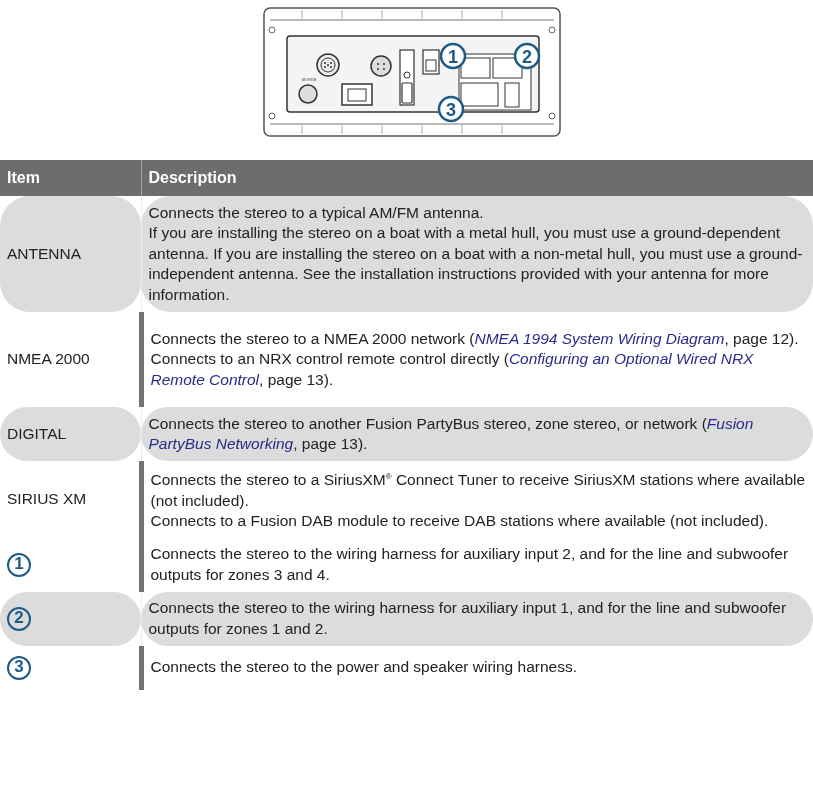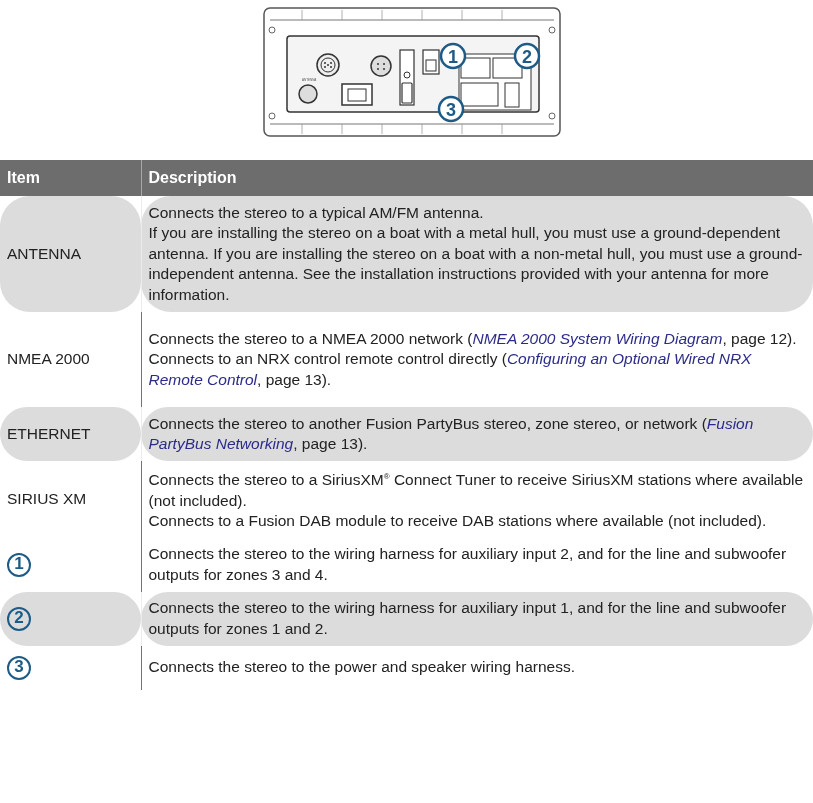--- a/index.html
+++ b/index.html
@@ -3,21 +3,21 @@
 <meta charset="utf-8">
 <style>
   html, body { margin: 0; padding: 0; background: #ffffff; }
   body { width: 813px; height: 803px; overflow: hidden; font-family: "Liberation Sans", sans-serif; color: #222; }
   .figure-wrap { position: relative; height: 160px; }
   .device { position: absolute; left: 262px; top: 6px; width: 300px; height: 132px; }
   table.connectors { position: absolute; left: 0; top: 160px; width: 813px; border-collapse: collapse; table-layout: fixed; }
   table.connectors th { background: #6d6d6d; color: #fff; font-weight: bold; font-size: 16px; text-align: left; padding: 0 7px; height: 36px; }
   table.connectors th.col-item { border-right: 1px solid #a8a8a8; }
   table.connectors td { font-size: 15.5px; line-height: 20.5px; vertical-align: middle; padding: 6px 7px; border-radius: 30px; }
-  table.connectors td.item { border-right: 1px solid #737373; }
+  table.connectors td.item { border-right: 5px solid #737373; }
   tr.shade td { background: #dcdcdc; }
   tr.shade td.item { border-right: 1px solid #ececec; }
   .ref { color: #2b2b8a; font-style: italic; }
   .callout { display: inline-flex; align-items: center; justify-content: center; width: 24px; height: 24px; border: 2.5px solid #1d5b86; border-radius: 50%; color: #1d5b86; font-weight: bold; font-size: 17px; box-sizing: border-box; }
   sup { font-size: 8px; }
 </style>
 </head>
 <body>
 
 <div class="figure-wrap">
@@ -114,26 +114,26 @@
     <tr class="shade" style="height:116px">
       <td class="item">ANTENNA</td>
       <td>
         <div>Connects the stereo to a typical AM/FM antenna.</div>
         <div>If you are installing the stereo on a boat with a metal hull, you must use a ground-dependent antenna. If you are installing the stereo on a boat with a non-metal hull, you must use a ground-independent antenna. See the installation instructions provided with your antenna for more information.</div>
       </td>
     </tr>
     <tr style="height:95px">
       <td class="item">NMEA 2000</td>
       <td>
-        <div><span>Connects the stereo to a NMEA 2000 network (</span><span class="ref">NMEA 2000 System Wiring Diagram</span><span>, page 12).</span></div>
+        <div><span>Connects the stereo to a NMEA 2000 network (</span><span class="ref">NMEA 1994 System Wiring Diagram</span><span>, page 12).</span></div>
         <div><span>Connects to an NRX control remote control directly (</span><span class="ref">Configuring an Optional Wired NRX Remote Control</span><span>, page 13).</span></div>
       </td>
     </tr>
     <tr class="shade" style="height:54px">
-      <td class="item">ETHERNET</td>
+      <td class="item">DIGITAL</td>
       <td><span>Connects the stereo to another Fusion PartyBus stereo, zone stereo, or network (</span><span class="ref">Fusion PartyBus Networking</span><span>, page 13).</span></td>
     </tr>
     <tr style="height:76px">
       <td class="item">SIRIUS XM</td>
       <td>
         <div><span>Connects the stereo to a SiriusXM</span><sup>®</sup><span> Connect Tuner to receive SiriusXM stations where available (not included).</span></div>
         <div>Connects to a Fusion DAB module to receive DAB stations where available (not included).</div>
       </td>
     </tr>
     <tr style="height:54px">

